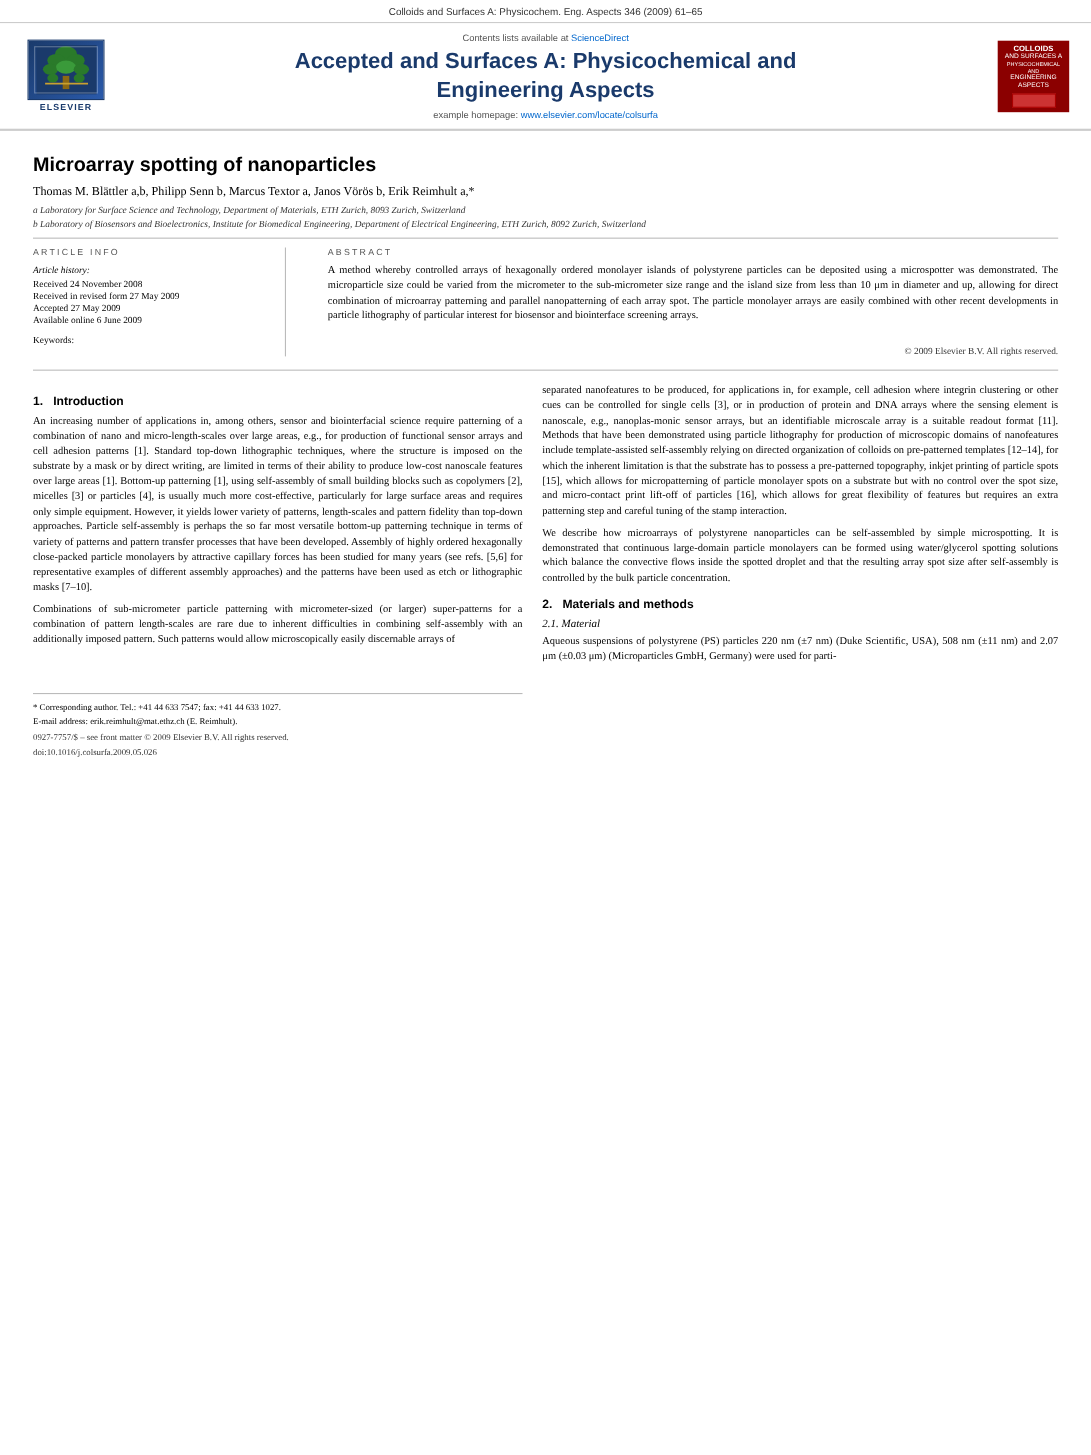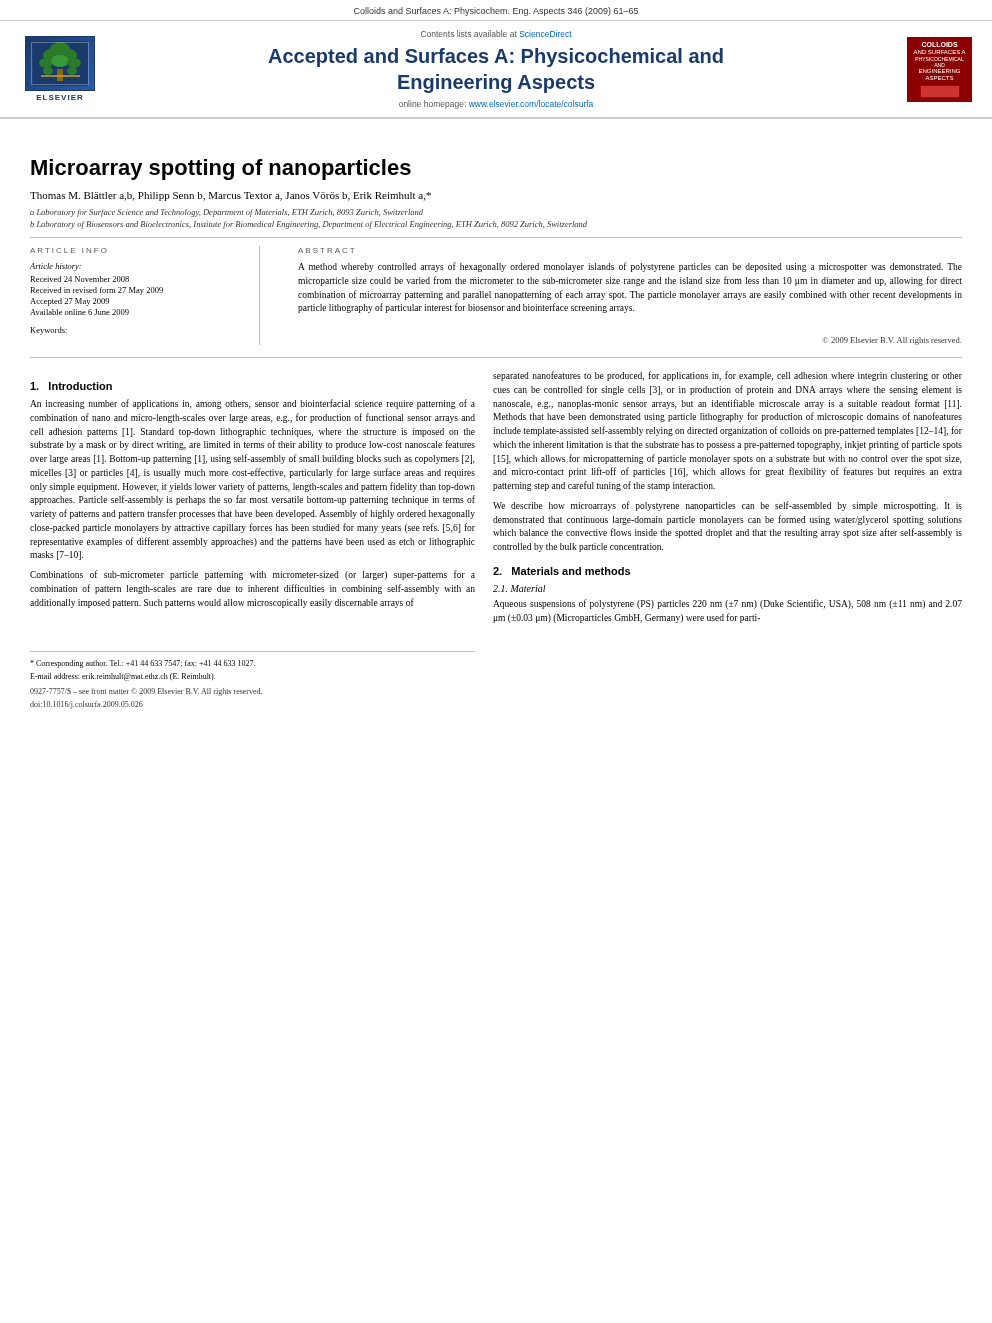--- a/index.html
+++ b/index.html
@@ -137,26 +137,26 @@
       line-height: 1.2;
       padding: 4px;
     }
 
     
     .article-body {
       padding: 10px 30px 10px 30px;
     }
 
     .article-title {
-      font-size: 22px;
+      font-size: 18px;
       font-weight: bold;
       color: #000;
       margin-bottom: 8px;
       font-family: Arial, sans-serif;
-      margin-top: 26px;
+      margin-top: 10px;
     }
 
     .authors {
       font-size: 11px;
       margin-bottom: 6px;
       color: #000;
     }
 
     .affiliation {
       font-size: 8.5px;
@@ -330,21 +330,21 @@
     <div class="journal-title-area">
       <div class="contents-line">
         <span>Contents lists available at</span>
         <a style="color:#0066cc; text-decoration:none;">ScienceDirect</a>
       </div>
       <div class="journal-main-title">
         <span>Accepted and Surfaces A: Physicochemical and</span><br>
         <span>Engineering Aspects</span>
       </div>
       <div class="journal-homepage">
-        <span>online homepage:</span>
+        <span>example homepage:</span>
         <a style="color:#0066cc; text-decoration:none;">www.elsevier.com/locate/colsurfa</a>
       </div>
     </div>
 
     <div class="journal-logo-right">
       <div class="journal-logo-box">
         <div style="font-weight:bold; font-size:7px;">COLLOIDS</div>
         <div style="font-size:6px;">AND SURFACES A</div>
         <div style="font-size:5px;">PHYSICOCHEMICAL AND</div>
         <div style="font-size:6px;">ENGINEERING</div>

